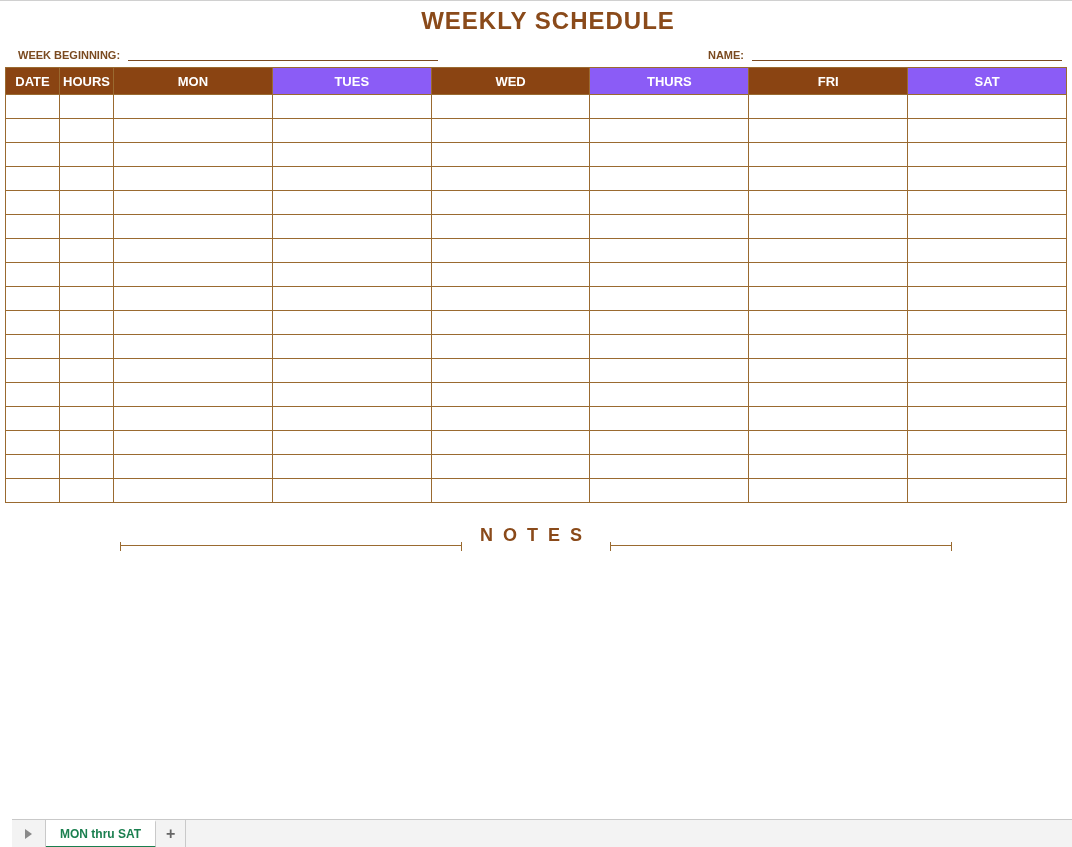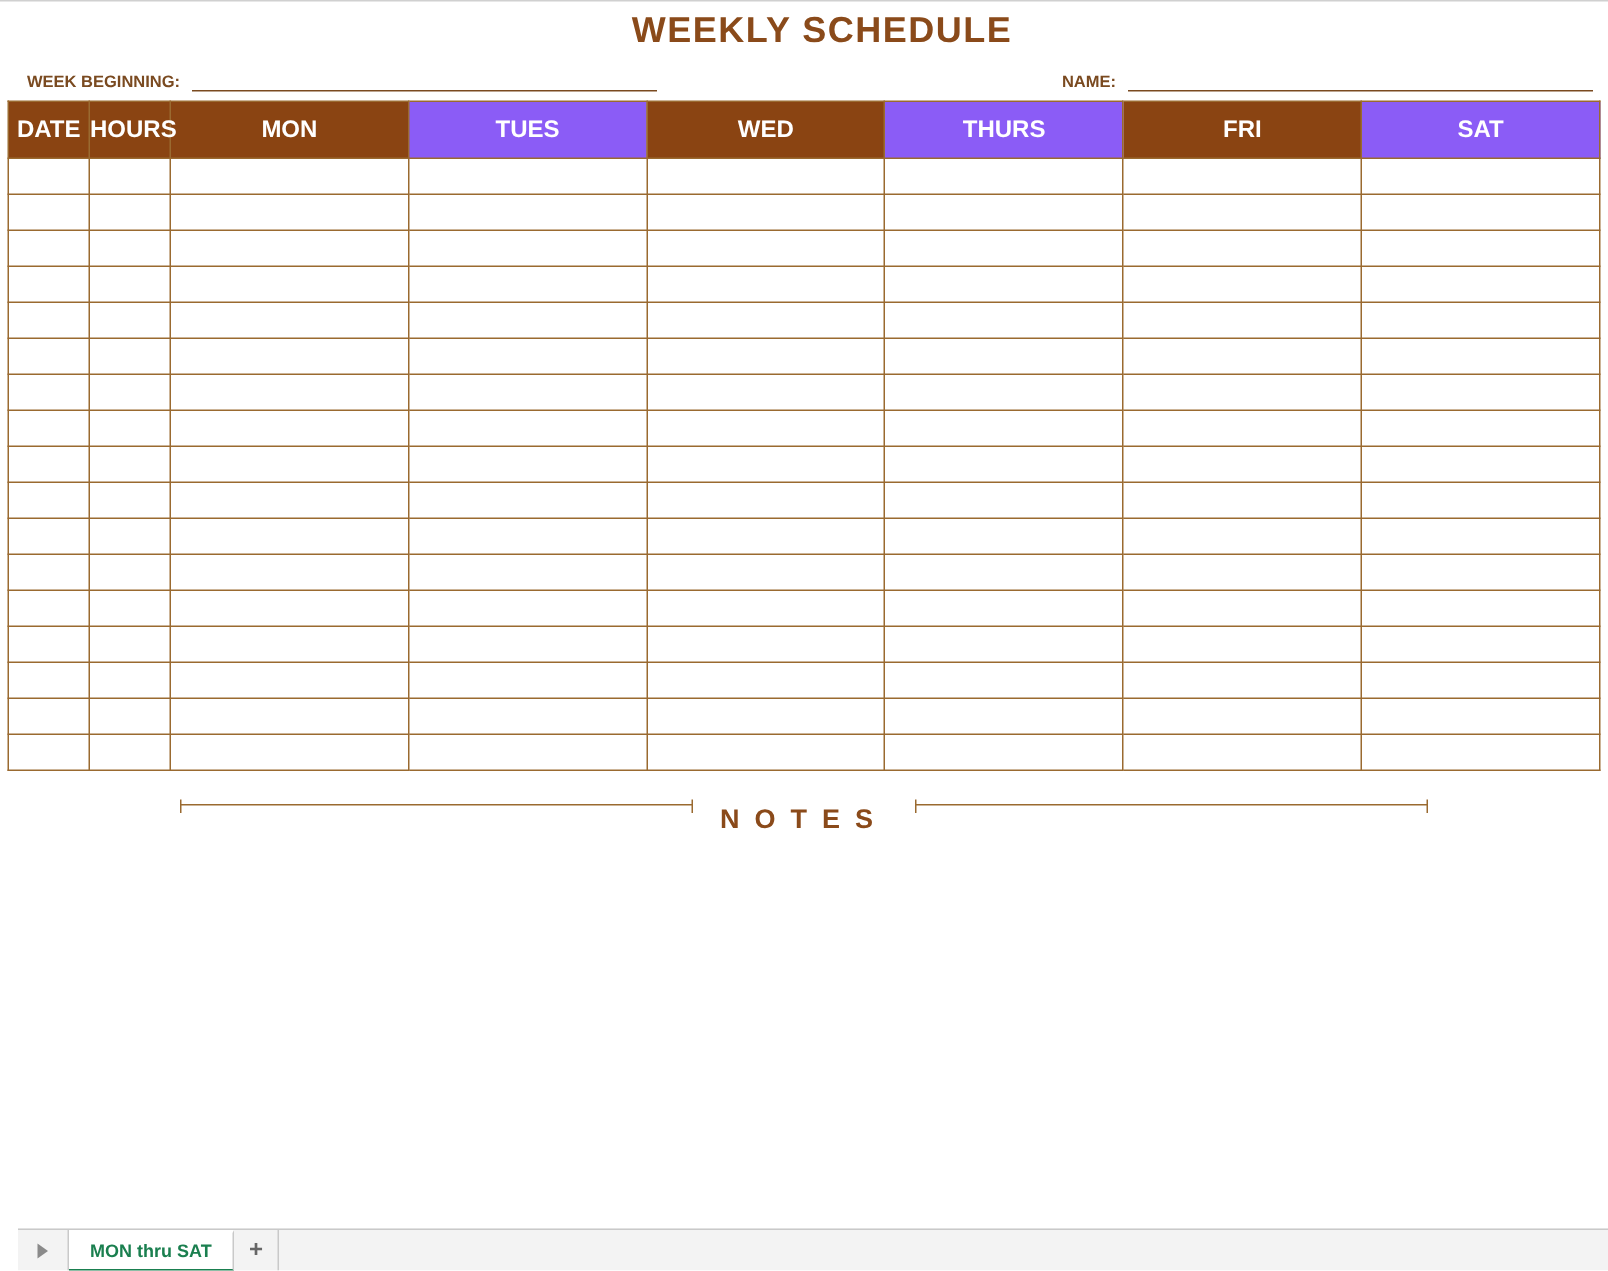--- a/index.html
+++ b/index.html
@@ -53,35 +53,35 @@
     margin: 0 5px;
     table-layout: fixed;
   }
   table.schedule th, table.schedule td {
     border: 1px solid #9a6a30;
     height: 24px;
     padding: 0;
   }
   table.schedule th {
     color: #fff;
-    font-size: 16px;
+    font-size: 13px;
     font-weight: 800;
-    height: 38px;
+    height: 27px;
   }
   .col-date  { width: 54px; }
   .col-hours { width: 54px; }
   .col-day   { width: auto; }
 
   th.hdr-dark  { background: #8a4412; }
   th.hdr-light { background: #8b5cf6; }
 
   .notes-wrap {
     margin-top: 22px;
     display: flex;
-    align-items: flex-start;
+    align-items: flex-end;
     justify-content: center;
     gap: 18px;
     padding: 0 120px;
   }
   .notes-rule {
     flex: 1 1 auto;
     height: 0;
     border-top: 1px solid #9a6a30;
     position: relative;
   }

